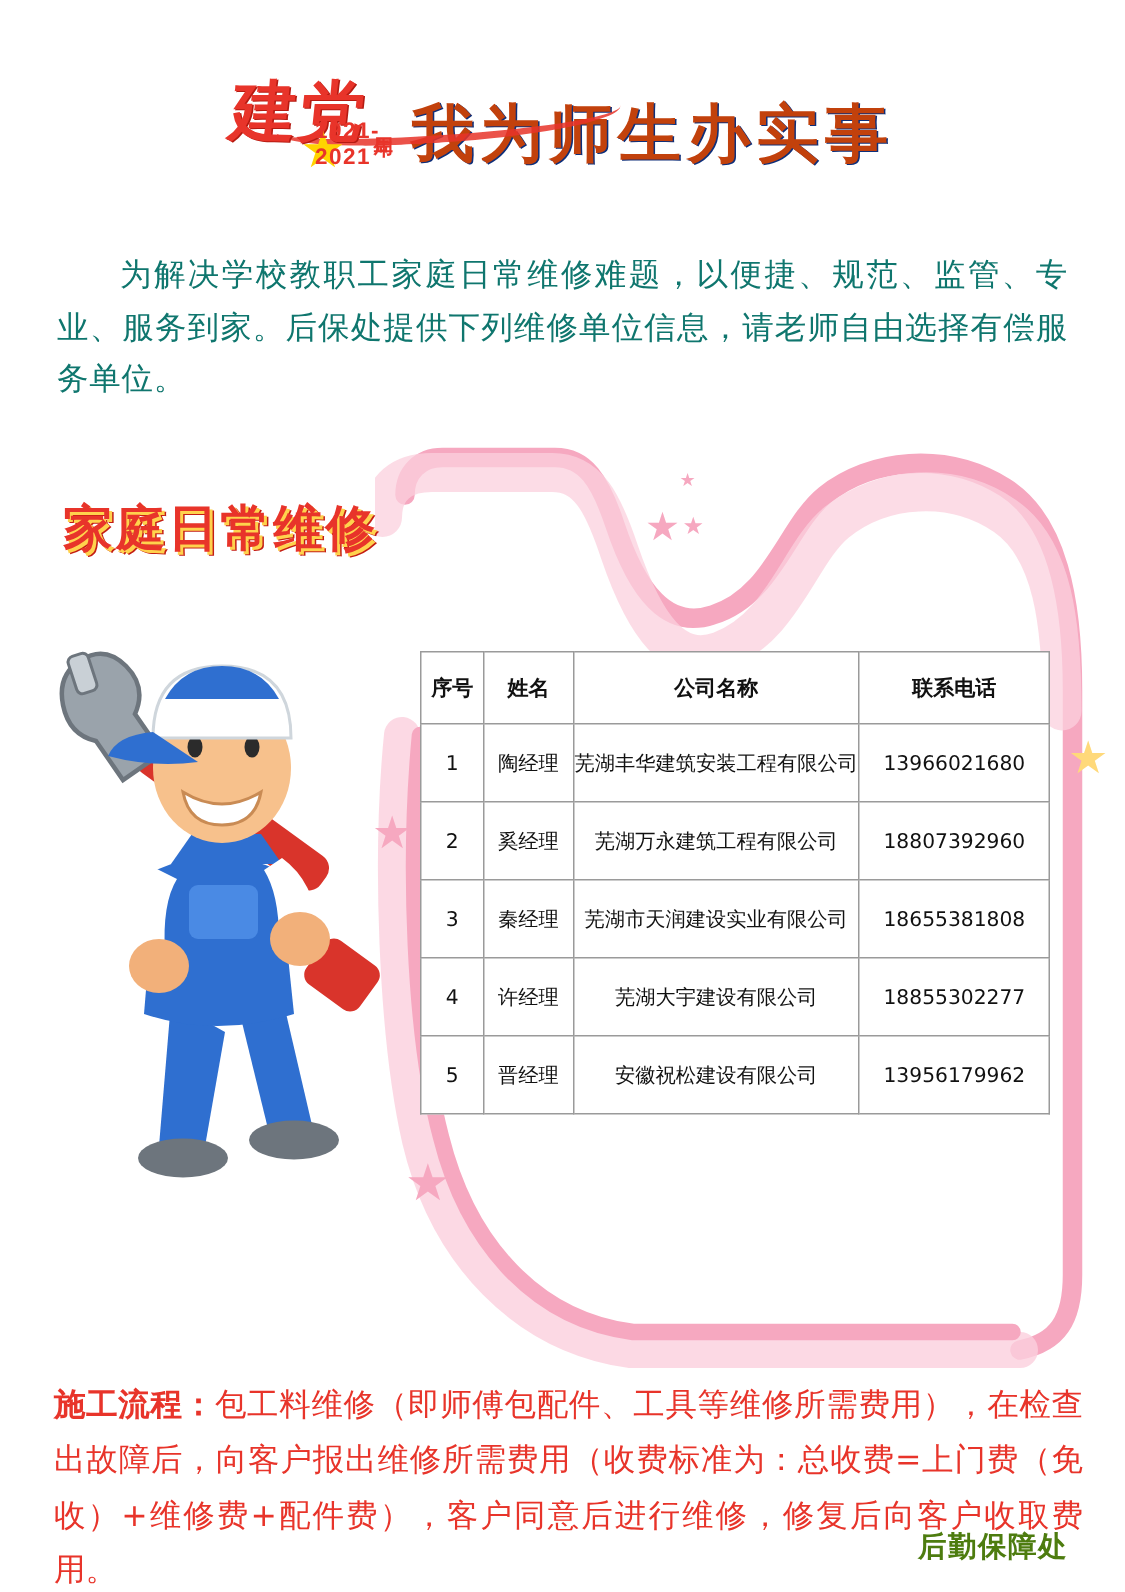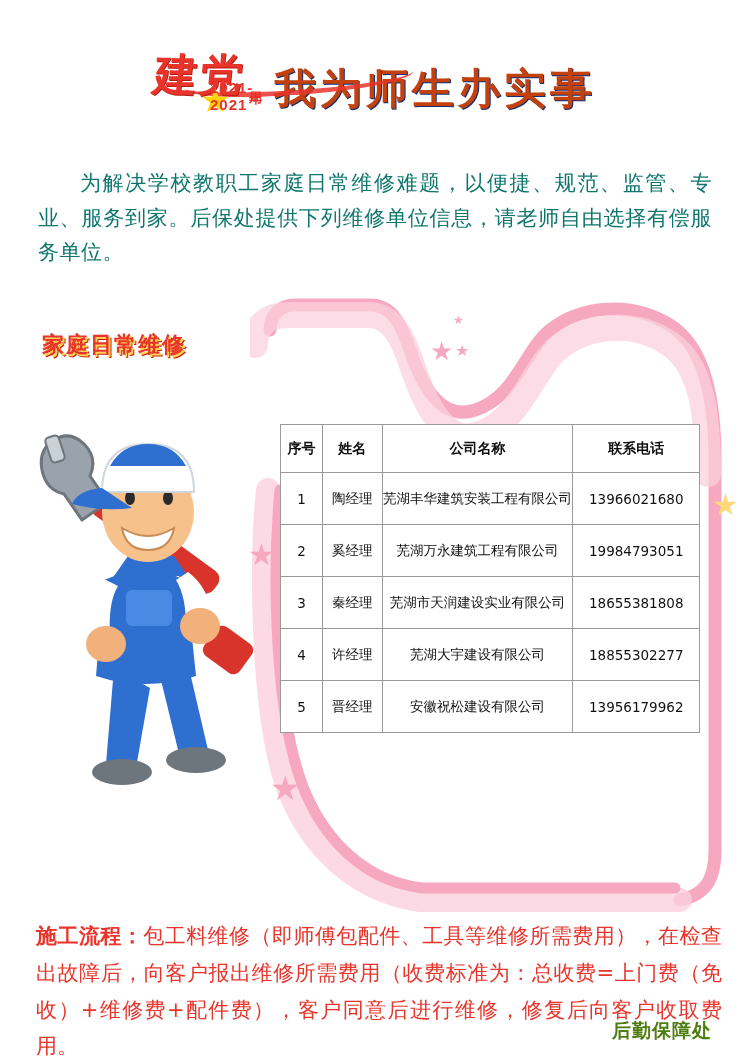--- a/index.html
+++ b/index.html
@@ -113,21 +113,21 @@
     letter-spacing: 0.5px;
   }
 
   
   .section-title {
     position: absolute;
     left: 42px;
     top: 330px;
     font-family: "DejaVu Sans", sans-serif;
     font-weight: bold;
-    font-size: 22px;
+    font-size: 33px;
     color: #e8342a;
     letter-spacing: 2px;
     text-shadow: 2px 2px 0 #ffd24d, 3px 3px 0 #c41d14;
     z-index: 5;
   }
 
   
   .ribbon {
     position: absolute;
     left: 250px;
@@ -150,21 +150,21 @@
     top: 400px;
     width: 280px;
     height: 400px;
     z-index: 4;
   }
 
   
   .table-wrap {
     position: absolute;
     left: 280px;
-    top: 424px;
+    top: 434px;
     width: 420px;
     z-index: 6;
   }
   table.repair-table {
     border-collapse: collapse;
     width: 100%;
     background: #ffffff;
     font-family: "DejaVu Sans", sans-serif;
   }
   table.repair-table th,
@@ -297,21 +297,21 @@
       <tr>
         <td>1</td>
         <td>陶经理</td>
         <td>芜湖丰华建筑安装工程有限公司</td>
         <td>13966021680</td>
       </tr>
       <tr>
         <td>2</td>
         <td>奚经理</td>
         <td>芜湖万永建筑工程有限公司</td>
-        <td>19984793051</td>
+        <td>18807392960</td>
       </tr>
       <tr>
         <td>3</td>
         <td>秦经理</td>
         <td>芜湖市天润建设实业有限公司</td>
         <td>18655381808</td>
       </tr>
       <tr>
         <td>4</td>
         <td>许经理</td>

